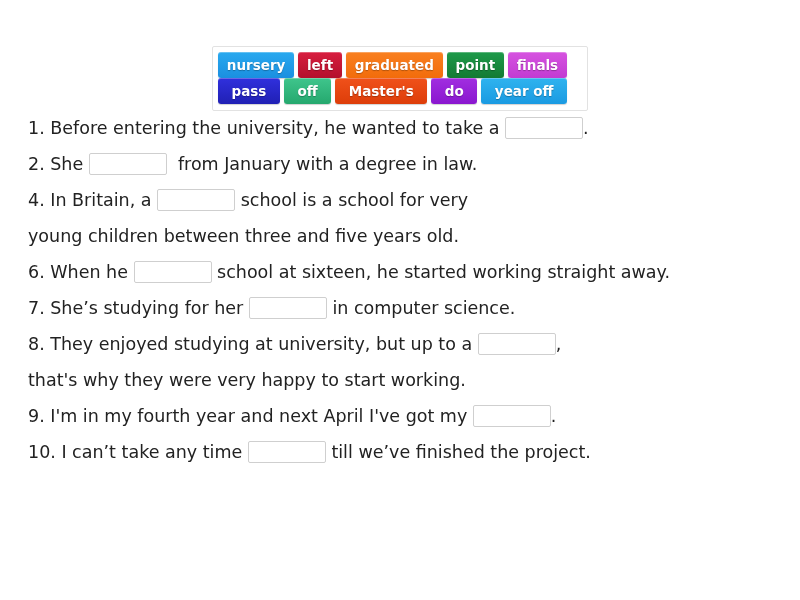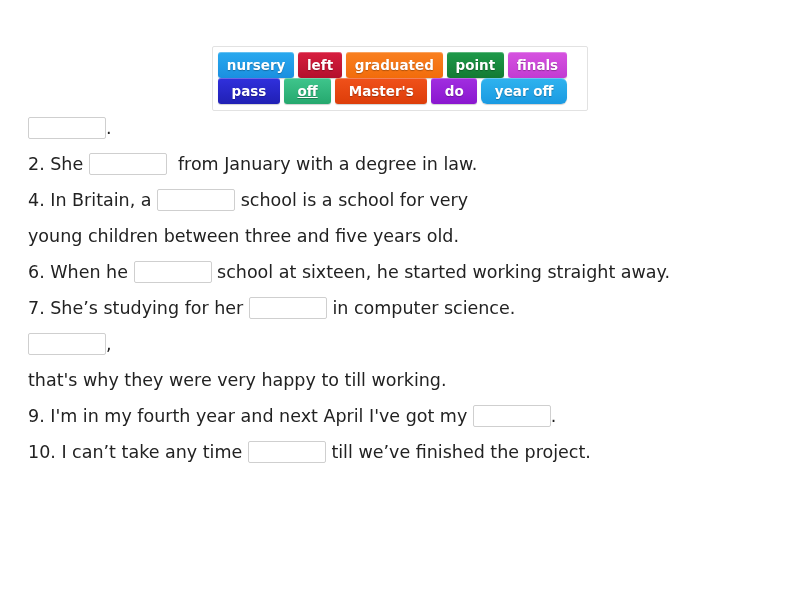--- a/index.html
+++ b/index.html
@@ -90,30 +90,31 @@
 <div id="word-bank">
   <div class="bank-row">
     <div class="tile" style="background: linear-gradient(rgb(41, 169, 239) 0%, rgb(26, 143, 224) 100%);">nursery</div>
     <div class="tile" style="background: linear-gradient(rgb(216, 30, 63) 0%, rgb(179, 16, 44) 100%);">left</div>
     <div class="tile" style="background: linear-gradient(rgb(249, 128, 32) 0%, rgb(242, 108, 11) 100%);">graduated</div>
     <div class="tile" style="background: linear-gradient(rgb(30, 154, 74) 0%, rgb(19, 122, 51) 100%);">point</div>
     <div class="tile" style="background: linear-gradient(rgb(214, 83, 224) 0%, rgb(194, 59, 210) 100%);">finals</div>
   </div>
   <div class="bank-row">
     <div class="tile" style="background: linear-gradient(rgb(48, 48, 221) 0%, rgb(32, 32, 180) 100%);">pass</div>
-    <div class="tile" style="background: linear-gradient(rgb(63, 197, 140) 0%, rgb(37, 168, 110) 100%); text-decoration: underline;">off</div>
+    <div class="tile" style="background: linear-gradient(rgb(63, 197, 140) 0%, rgb(37, 168, 110) 100%);">off</div>
     <div class="tile" style="background: linear-gradient(rgb(240, 81, 26) 0%, rgb(221, 61, 9) 100%);">Master's</div>
     <div class="tile" style="background: linear-gradient(rgb(161, 46, 224) 0%, rgb(138, 22, 207) 100%);">do</div>
-    <div class="tile" style="background: linear-gradient(rgb(47, 179, 239) 0%, rgb(26, 154, 226) 100%); border-radius: 6px;">year off</div>
+    <div class="tile" style="background: linear-gradient(rgb(47, 179, 239) 0%, rgb(26, 154, 226) 100%);">year off</div>
   </div>
 </div>
 
 <div id="sentences">
 
   <div class="line">
+    <span class="txt">1. Before entering the university, he wanted to take a </span>
     <span class="blank w-wide"></span>
     <span class="txt">.</span>
   </div>
 
   <div class="line">
     <span class="txt">2. She </span>
     <span class="blank w-wide"></span>
     <span class="txt">  from January with a degree in law.</span>
   </div>
 
@@ -135,26 +136,27 @@
     <span class="txt"> school at sixteen, he started working straight away.</span>
   </div>
 
   <div class="line">
     <span class="txt">7. She’s studying for her </span>
     <span class="blank w-wide"></span>
     <span class="txt"> in computer science.</span>
   </div>
 
   <div class="line">
+    <span class="txt">8. They enjoyed studying at university, but up to a </span>
     <span class="blank w-wide"></span>
     <span class="txt">,</span>
   </div>
 
   <div class="line">
-    <span class="txt">that's why they were very happy to till working.</span>
+    <span class="txt">that's why they were very happy to start working.</span>
   </div>
 
   <div class="line">
     <span class="txt">9. I'm in my fourth year and next April I've got my </span>
     <span class="blank w-wide"></span>
     <span class="txt">.</span>
   </div>
 
   <div class="line">
     <span class="txt">10. I can’t take any time </span>

